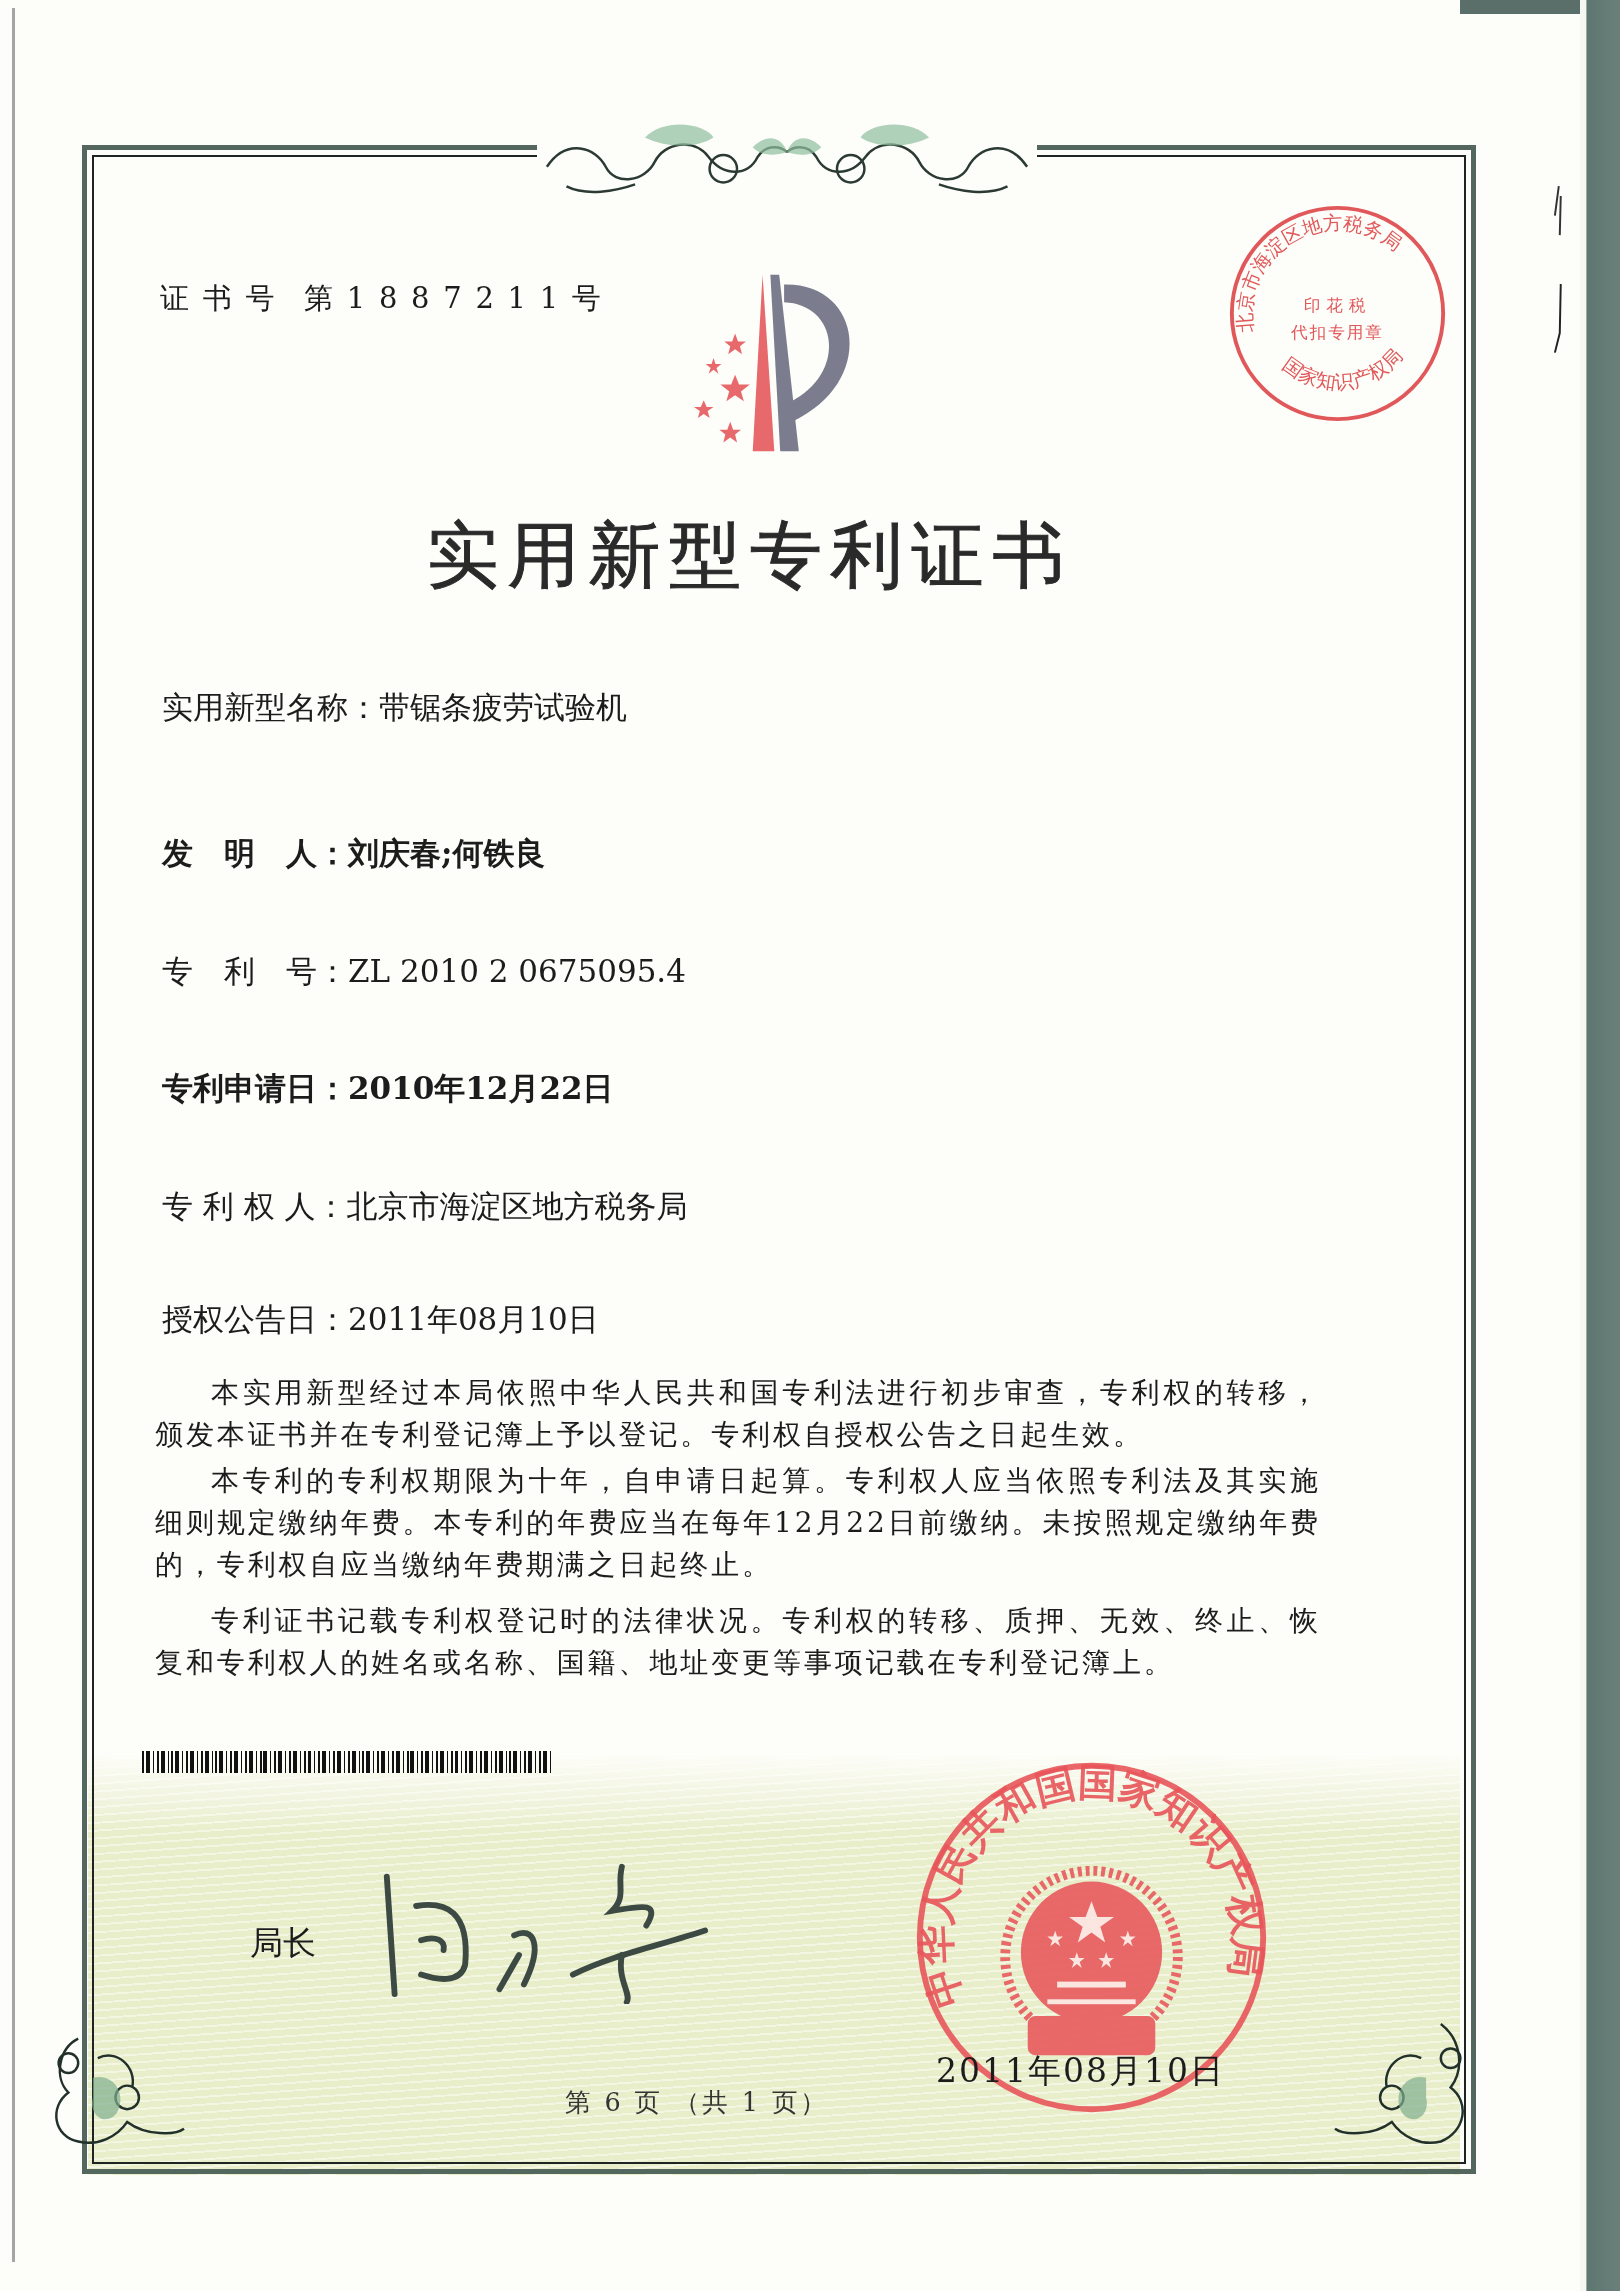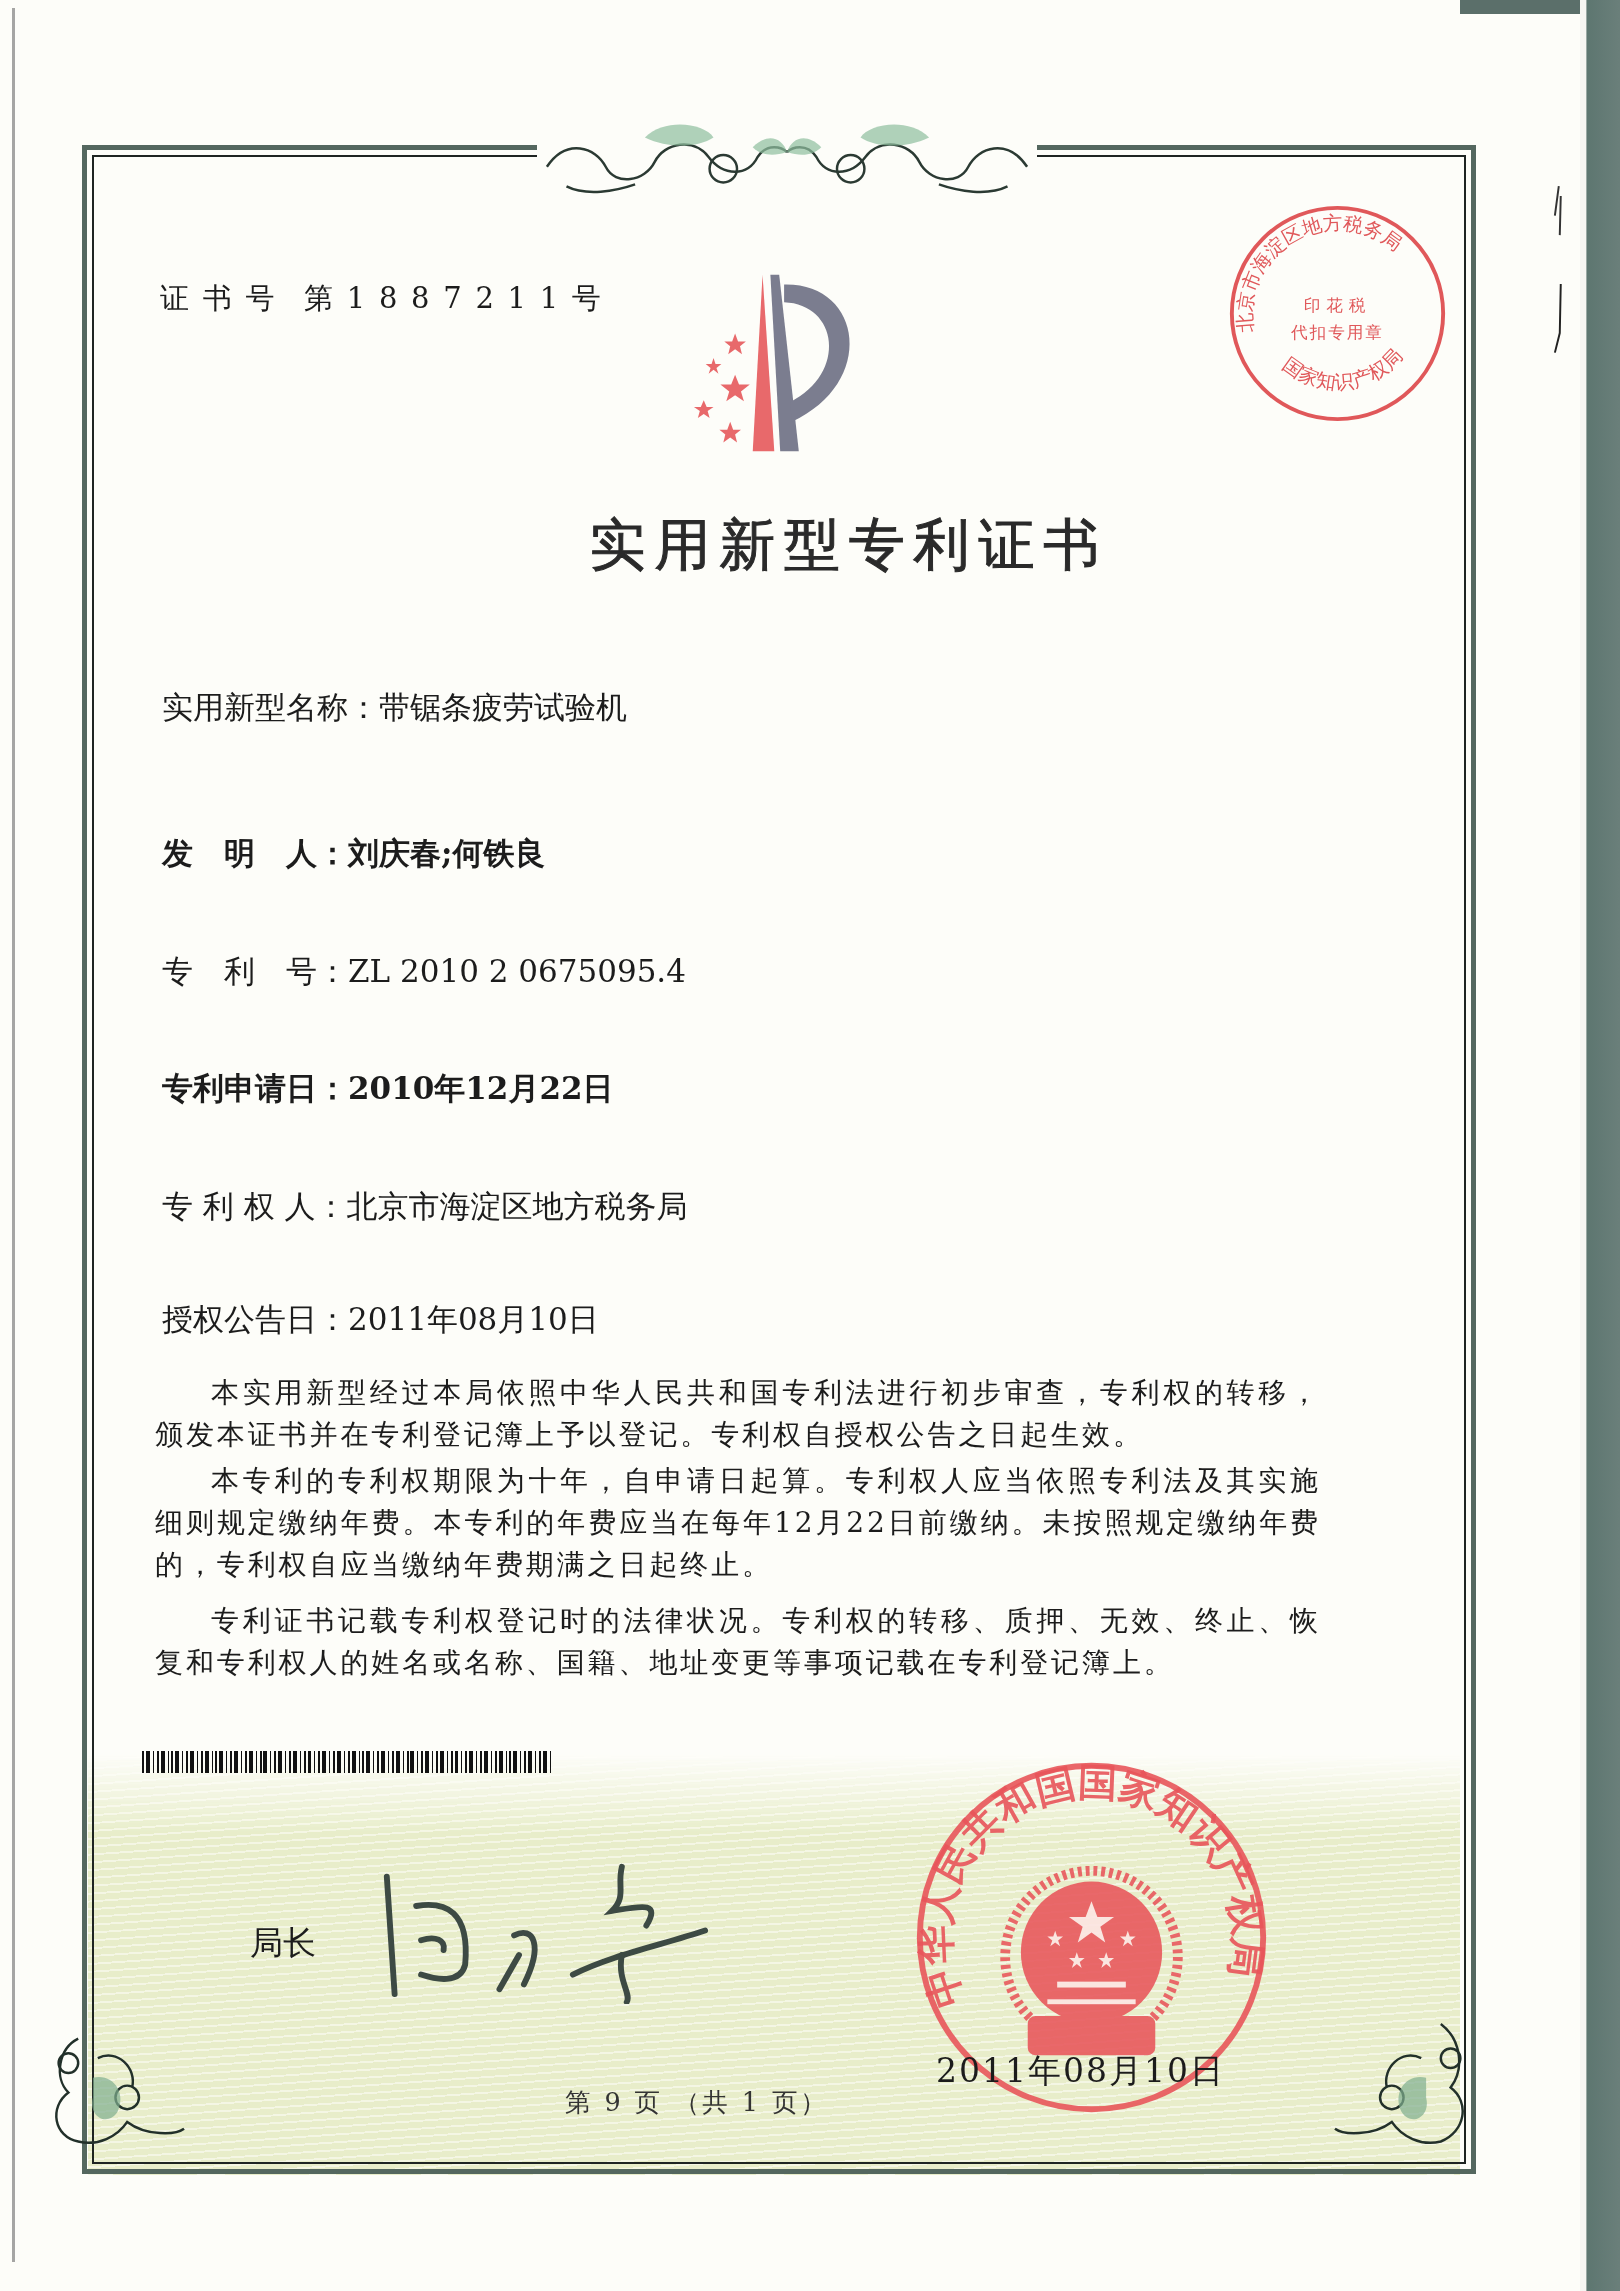--- a/index.html
+++ b/index.html
@@ -16,21 +16,21 @@
   .frame-outer { position:absolute; left:82px; top:145px; width:1394px; height:2029px; border:5.9px solid #54675f; box-sizing:border-box; }
   .frame-inner { position:absolute; left:92px; top:155px; width:1374px; height:2009px; border:2.9px solid #1e2422; box-sizing:border-box; }
   .ornament-top { position:absolute; left:537px; top:108px; width:500px; height:98px; background:#fdfdf9; }
   .ornament-corner { position:absolute; width:147px; height:147px; }
   .oc-bl { left:39px; top:2019px; }
   .oc-br { left:1333px; top:2019px; }
   .cert-no { position:absolute; left:144px; top:279px; font-size:29px; letter-spacing:3.9px; }
   .cert-no span { letter-spacing:13.7px;margin-left:16px; }
   .logo { position:absolute; left:637px; top:265px; width:255px; height:196px; }
   .tax-stamp { position:absolute; left:1225px; top:201px; width:225px; height:225px; }
-  .title { position:absolute; left:392px; top:508px; width:716px; text-align:right; font-size:56px; letter-spacing:8.8px; font-family:"DejaVu Serif","Liberation Serif",serif; color:#2a2a2a; -webkit-text-stroke:1px #2a2a2a; }
+  .title { position:absolute; left:392px; top:508px; width:716px; text-align:center; font-size:72px; letter-spacing:8.8px; font-family:"DejaVu Serif","Liberation Serif",serif; color:#2a2a2a; -webkit-text-stroke:1px #2a2a2a; }
   .field { position:absolute; left:162px; font-size:31px; white-space:nowrap; }
   .field .label { display:inline-block; }
   .f1 { top:687px; } .f2 { top:833px;font-weight:bold; } .f3 { top:951px; } .f4 { top:1068px;font-weight:bold; } .f5 { top:1186px; } .f6 { top:1299px; }
   .para { position:absolute; left:155px; width:1166px; font-size:28px; line-height:42px; letter-spacing:2.9px; text-align:justify; }
   .para p { margin:0; text-indent:2em; }
   .p1 { top:1372px; } .p2 { top:1460px; } .p3 { top:1588px;margin-top:12px; }
   .barcode { position:absolute; left:142px; top:1751px; width:410px; height:21.6px; background:repeating-linear-gradient(to right,#111 0,#111 2px,transparent 2px,transparent 3.9px,#111 3.9px,#111 7.8px,transparent 7.8px,transparent 10.8px,#111 10.8px,#111 11.8px,transparent 11.8px,transparent 14.7px); }
   .director-label { position:absolute; left:250px; top:1921px; font-family:"DejaVu Sans","Liberation Sans",sans-serif; font-size:33px;text-align:center; }
   .signature { position:absolute; left:377px; top:1857px; width:333px; height:147px; }
   .seal { position:absolute; left:910px; top:1756px; width:363px; height:363px; }
@@ -169,14 +169,14 @@
       <polygon points="222,178 224,184 230,184 225,188 227,194 222,190 217,194 219,188 214,184 220,184"></polygon>
       <polygon points="170,200 172,206 178,206 173,210 175,216 170,212 165,216 167,210 162,206 168,206"></polygon>
       <polygon points="200,200 202,206 208,206 203,210 205,216 200,212 195,216 197,210 192,206 198,206"></polygon>
       <rect x="150" y="230" width="70" height="6"></rect>
         <rect x="140" y="248" width="90" height="5"></rect>
     </g>
   </g>
 </svg>
 <div class="seal-date">2011年08月10日</div>
 
-<div class="page-no">第 9 页 （共 1 页）</div>
+<div class="page-no">第 6 页 （共 1 页）</div>
 
 
 </body></html>

